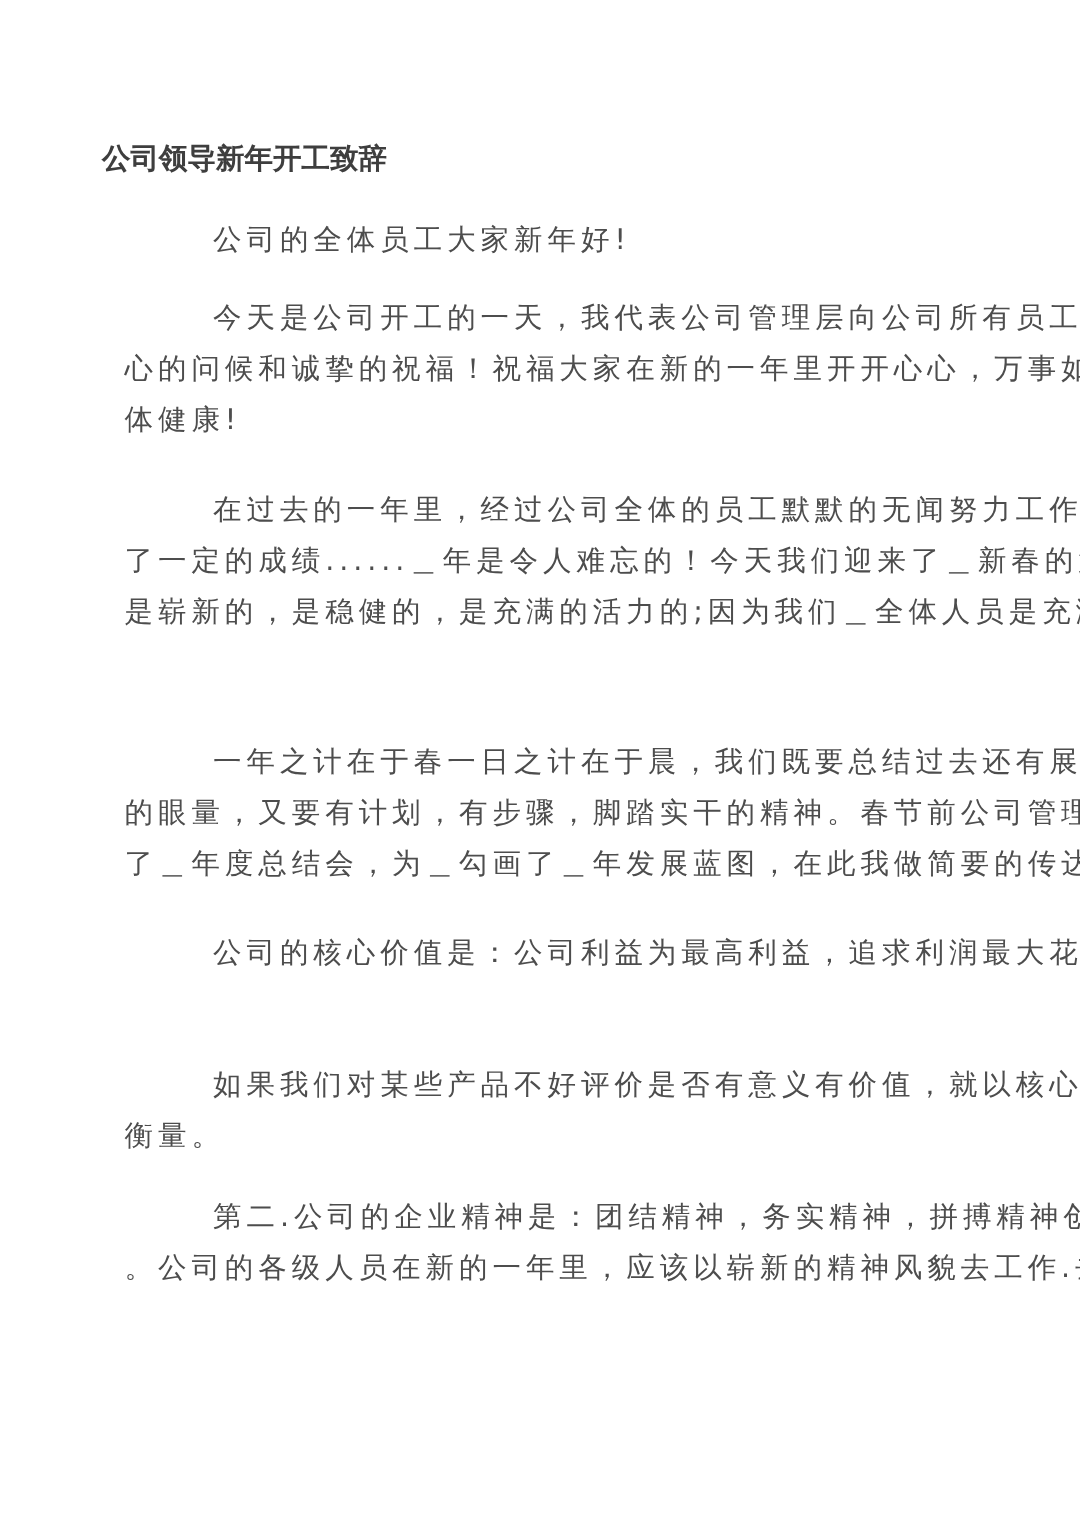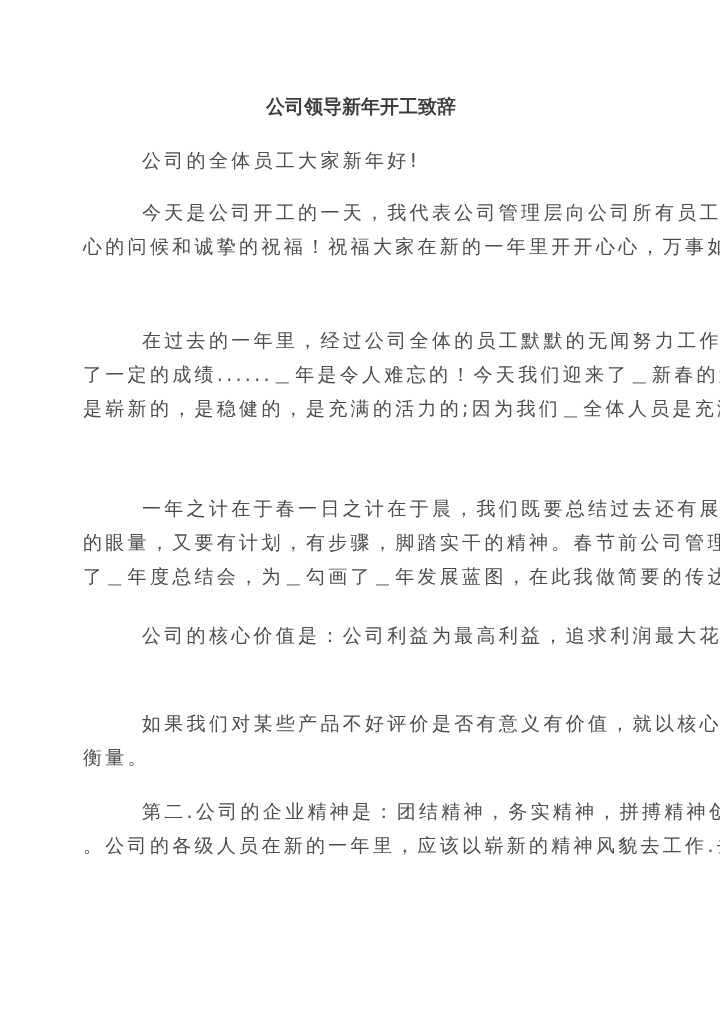--- a/index.html
+++ b/index.html
@@ -19,21 +19,20 @@
       position: absolute;
       left: 68px;
       top: 0;
       width: 586px;
     }
     .title {
       position: absolute;
       top: 93px;
       left: 0;
       width: 586px;
-      text-align: center;
       font-size: 19px;
       font-weight: bold;
       color: #3e3e3e;
       letter-spacing: 0px;
       line-height: 26px;
     }
     .para {
       position: absolute;
       left: 15px;
       width: 586px;
@@ -60,20 +59,21 @@
 <div class="page">
   <div class="title">公司领导新年开工致辞</div>
 
   <div class="para" style="top:143px;">
     <span class="line first">公司的全体员工大家新年好!</span>
   </div>
 
   <div class="para" style="top:195px;">
     <span class="line first">今天是公司开工的一天，我代表公司管理层向公司所有员工致以中</span>
     <span class="line">心的问候和诚挚的祝福！祝福大家在新的一年里开开心心，万事如意，身</span>
+    <span class="line">体健康!</span>
   </div>
 
   <div class="para" style="top:323px;">
     <span class="line first">在过去的一年里，经过公司全体的员工默默的无闻努力工作，取得</span>
     <span class="line">了一定的成绩......＿年是令人难忘的！今天我们迎来了＿新春的第一天，＿</span>
     <span class="line">是崭新的，是稳健的，是充满的活力的;因为我们＿全体人员是充满朝气的</span>
   </div>
 
   <div class="para" style="top:491px;">
     <span class="line first">一年之计在于春一日之计在于晨，我们既要总结过去还有展望未来</span>

